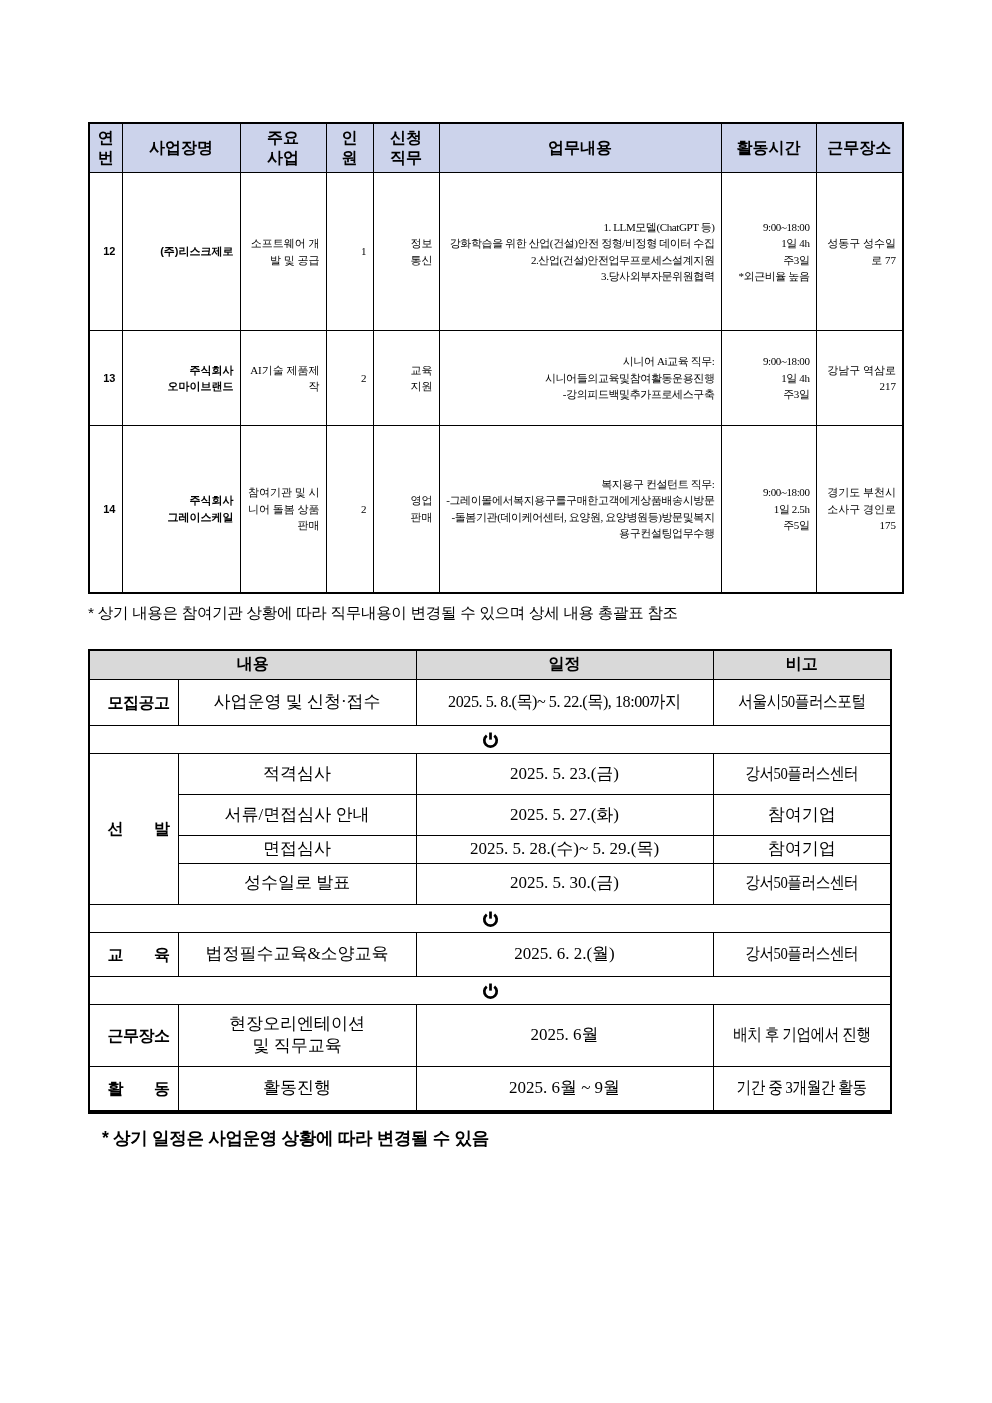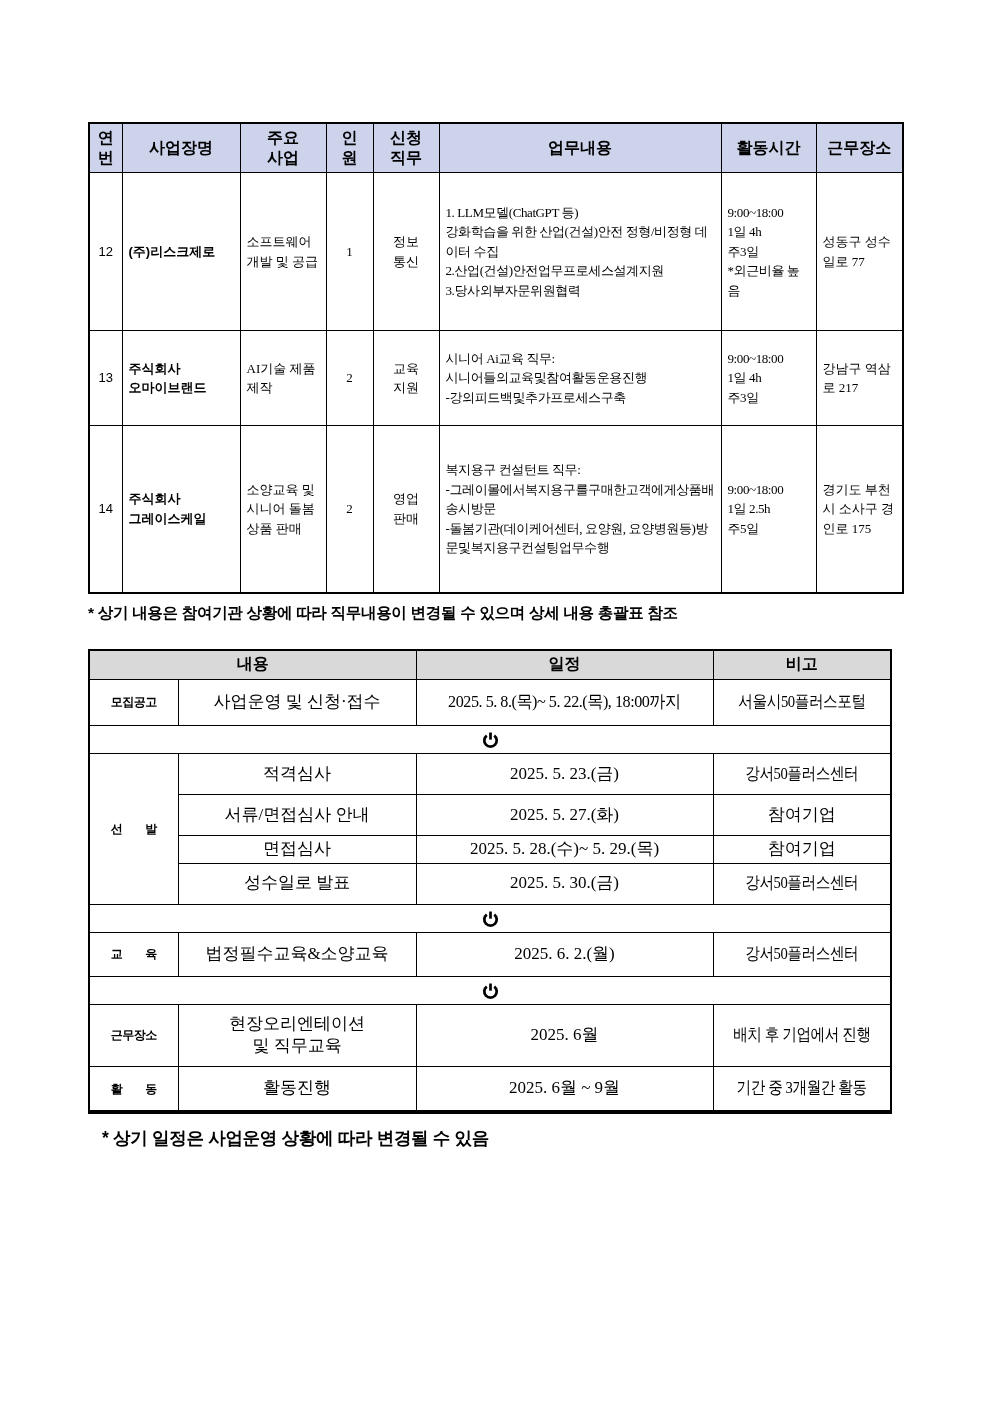--- a/index.html
+++ b/index.html
@@ -17,34 +17,34 @@
   table { border-collapse: collapse; table-layout: fixed; }
   .t1 { width: 814px; border: 2px solid #000; }
   .t1 th, .t1 td { border: 1px solid #000; padding: 3px 6px; vertical-align: middle; }
   .t1 th {
     background: #ccd3eb;
     font-family: "Liberation Sans", sans-serif;
     font-weight: bold; font-size: 16px;
     text-align: center; white-space: pre-line; line-height: 1.25;
     padding: 4px 2px;
   }
-  .t1 td { font-size: 13px; line-height: 1.5; }
-  .cell-no { text-align: center; font-family: "Liberation Sans", sans-serif; font-weight: normal; font-size: 16px; }
+  .t1 td { font-size: 11px; line-height: 1.5; text-align: right; }
+  .cell-no { text-align: center; font-family: "Liberation Sans", sans-serif; font-weight: bold; font-size: 16px; }
   .cell-company { font-family: "Liberation Sans", sans-serif; font-weight: bold; font-size: 16px; line-height: 1.45; word-break: keep-all; }
   .cell-business { word-break: break-all; line-height: 1.6; }
   .cell-count { text-align: center; }
   .cell-job { text-align: center; white-space: pre-line; line-height: 1.5; }
   .cell-duties { font-size: 14.5px; letter-spacing: -0.4px; white-space: pre-line; word-break: break-all; line-height: 1.55; }
   .cell-hours { font-size: 15px; letter-spacing: -0.4px; white-space: pre-line; word-break: break-all; line-height: 1.5; }
   .cell-loc { font-size: 15px; line-height: 1.6; word-break: break-all; }
 
   .footnote1 {
     margin: 9px 0 0 0;
     font-family: "Liberation Sans", sans-serif;
-    font-weight: bold; font-size: 15.5px; letter-spacing: -0.3px;
+    font-weight: normal; font-size: 15.5px; letter-spacing: -0.3px;
   }
 
   
   .banner {
     position: relative;
     margin-top: 43px;
     width: 404px; height: 48px;
     border-top: 2px solid #000;
     border-left: 2px solid #000;
     border-bottom: 5px solid #000;
@@ -78,22 +78,22 @@
   .t2 { width: 802px; margin-top: 25px; border: 2px solid #000; border-bottom-width: 4px; }
   .t2 th, .t2 td { border: 1px solid #000; padding: 2px 4px; vertical-align: middle; text-align: center; }
   .t2 th {
     background: #d9d9d9;
     font-family: "Liberation Sans", sans-serif;
     font-weight: bold; font-size: 16px; height: 30px;
   }
   .t2 td { font-size: 17px; line-height: 1.35; }
   .t2 .stage {
     font-family: "Liberation Sans", sans-serif;
-    font-weight: bold; font-size: 12px; letter-spacing: -0.5px;
-    white-space: pre; padding: 2px 0;
+    font-weight: bold; font-size: 16px; letter-spacing: -0.5px;
+    white-space: pre; padding: 2px 8px; text-align: right;
   }
   .t2 .content2 { white-space: pre-line; }
   .arrow-cell { height: 28px; padding: 0 !important; }
   .arrow-icon { display: inline-block; width: 17px; height: 19px; vertical-align: middle; }
   .cond { display: inline-block; transform: scaleX(0.86); transform-origin: center; white-space: nowrap; letter-spacing: -0.5px; }
   .cond-mild { display: inline-block; transform: scaleX(0.95); transform-origin: center; white-space: nowrap; letter-spacing: -0.5px; }
 
   .footnote2 {
     margin: 12px 0 8px 14px;
     font-family: "Liberation Sans", sans-serif;
@@ -159,21 +159,21 @@
 시니어들의교육및참여활동운용진행
 -강의피드백및추가프로세스구축</td>
       <td class="cell-hours">9:00~18:00
 1일 4h
 주3일</td>
       <td class="cell-loc">강남구 역삼로 217</td>
     </tr>
     <tr style="height:167px">
       <td class="cell-no">14</td>
       <td class="cell-company">주식회사 그레이스케일</td>
-      <td class="cell-business">소양교육 및 시니어 돌봄 상품 판매</td>
+      <td class="cell-business">참여기관 및 시니어 돌봄 상품 판매</td>
       <td class="cell-count">2</td>
       <td class="cell-job">영업
 판매</td>
       <td class="cell-duties">복지용구 컨설턴트 직무:
 -그레이몰에서복지용구를구매한고객에게상품배송시방문
 -돌봄기관(데이케어센터, 요양원, 요양병원등)방문및복지용구컨설팅업무수행</td>
       <td class="cell-hours">9:00~18:00
 1일 2.5h
 주5일</td>
       <td class="cell-loc">경기도 부천시 소사구 경인로 175</td>

